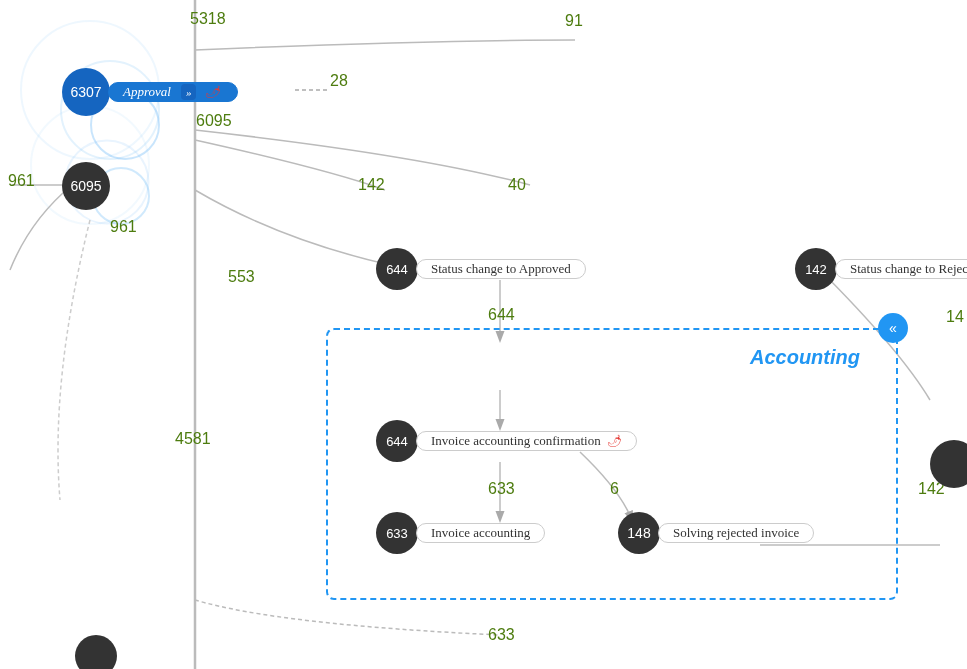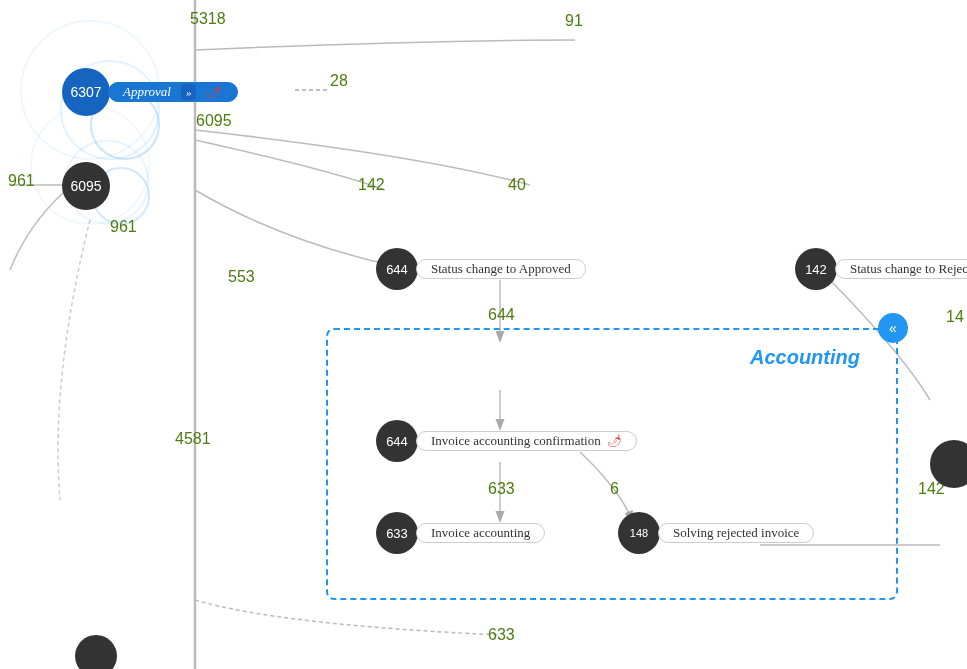--- a/index.html
+++ b/index.html
@@ -270,21 +270,21 @@
   <div class="node" style="left:376px; top:512px;">
     <div class="node-circle dark" style="width:42px;height:42px;font-size:13px;">
       <span>633</span>
     </div>
     <div class="node-label">
       <span>Invoice accounting</span>
     </div>
   </div>
 
   <div class="node" style="left:618px; top:512px;">
-    <div class="node-circle dark" style="width:42px;height:42px;font-size:11px;">
+    <div class="node-circle dark" style="width:42px;height:42px;font-size:14px;">
       <span>148</span>
     </div>
     <div class="node-label">
       <span>Solving rejected invoice</span>
     </div>
   </div>
 
   <div class="node" style="left:75px; top:635px;">
     <div class="node-circle dark" style="width:42px;height:42px;font-size:13px;">
     </div>

